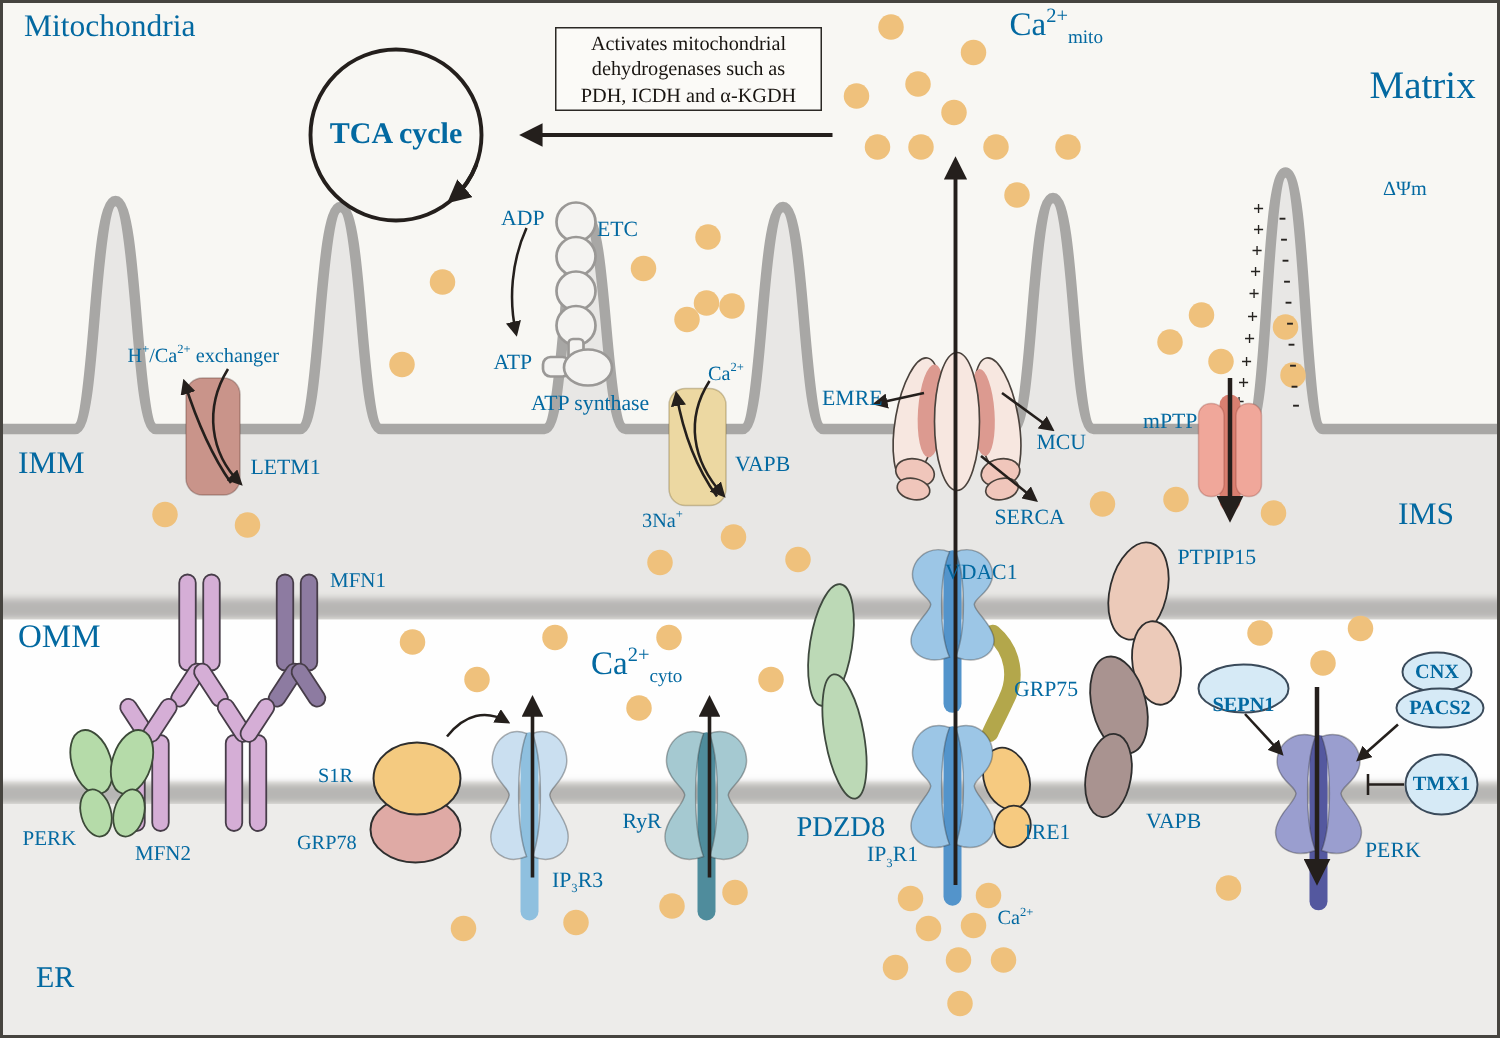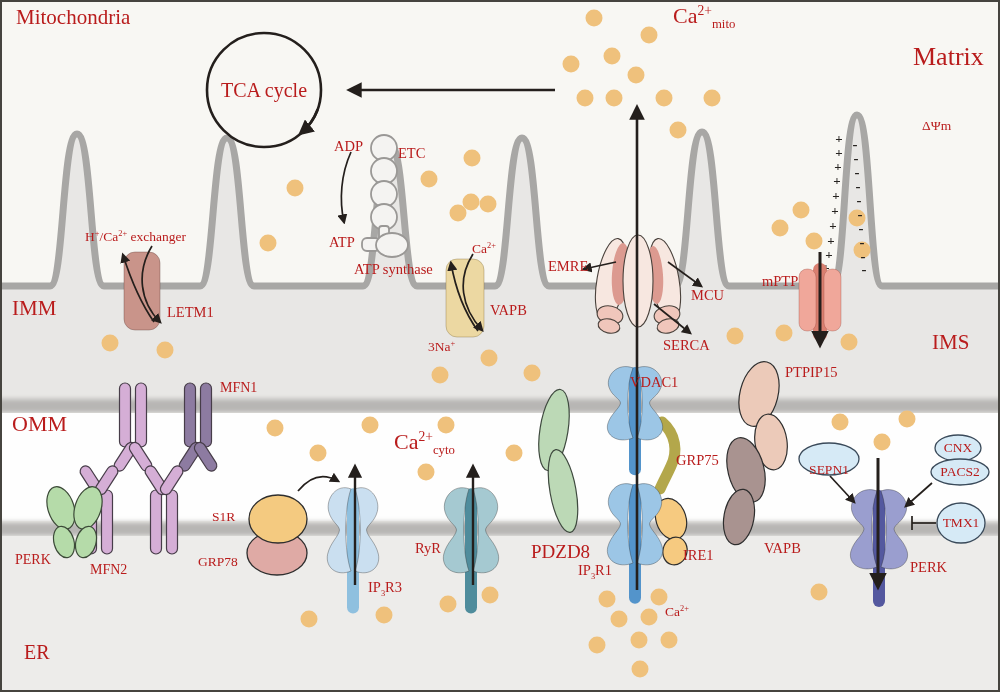--- a/index.html
+++ b/index.html
@@ -4,26 +4,26 @@
 <style>
   html,body{margin:0;padding:0;background:#ffffff;}
   .canvas{
     position:relative;width:1000px;height:692px;overflow:hidden;
     border:2px solid #46443f;box-sizing:border-box;
     background:#f8f7f3;
     font-family:"Liberation Serif", serif;
   }
   .canvas svg{position:absolute;left:0;top:0;}
   .lbl{
-    position:absolute;color:#b91c1c;white-space:nowrap;line-height:1.05;
+    position:absolute;color:#0369a1;white-space:nowrap;line-height:1.05;
     font-family:"Liberation Serif", serif;
   }
   .lbl sup{font-size:0.62em;vertical-align:super;line-height:0;}
   .lbl sub{font-size:0.58em;vertical-align:sub;line-height:0;}
-  .lbl-c{transform:translate(-50%,-50%);}
+  .lbl-c{transform:translate(-50%,-50%);font-weight:bold;}
   .annot-box{
     position:absolute;left:368px;top:16px;width:176px;height:54px;
     border:1.5px solid #2b2824;background:#fbfaf7;
     display:flex;flex-direction:column;align-items:center;justify-content:center;
     font-size:13.5px;text-align:center;color:#181410;line-height:1.28;
   }
   .tca-text{position:absolute;left:262px;top:88px;font-size:20px;}
 </style>
 </head>
 <body>
@@ -360,20 +360,25 @@
 
 <div class="lbl" style="left:14px;top:4px;font-size:21px">Mitochondria</div>
 <div class="lbl" style="left:911px;top:41px;font-size:26px">Matrix</div>
 <div class="lbl" style="left:10px;top:295px;font-size:21px">IMM</div>
 <div class="lbl" style="left:930px;top:329px;font-size:21px">IMS</div>
 <div class="lbl" style="left:10px;top:410px;font-size:22px">OMM</div>
 <div class="lbl" style="left:22px;top:640px;font-size:20px">ER</div>
 
 <div class="lbl lbl-c tca-text">TCA cycle</div>
 
+<div class="annot-box">
+  <span>Activates mitochondrial</span>
+  <span>dehydrogenases such as</span>
+  <span>PDH, ICDH and α-KGDH</span>
+</div>
 
 <div class="lbl" style="left:671px;top:2px;font-size:22px">
   <span>Ca</span><sup>2+</sup><sub>mito</sub>
 </div>
 <div class="lbl" style="left:392px;top:428px;font-size:22px">
   <span>Ca</span><sup>2+</sup><sub>cyto</sub>
 </div>
 <div class="lbl" style="left:663px;top:603px;font-size:13.5px">
   <span>Ca</span><sup>2+</sup>
 </div>

